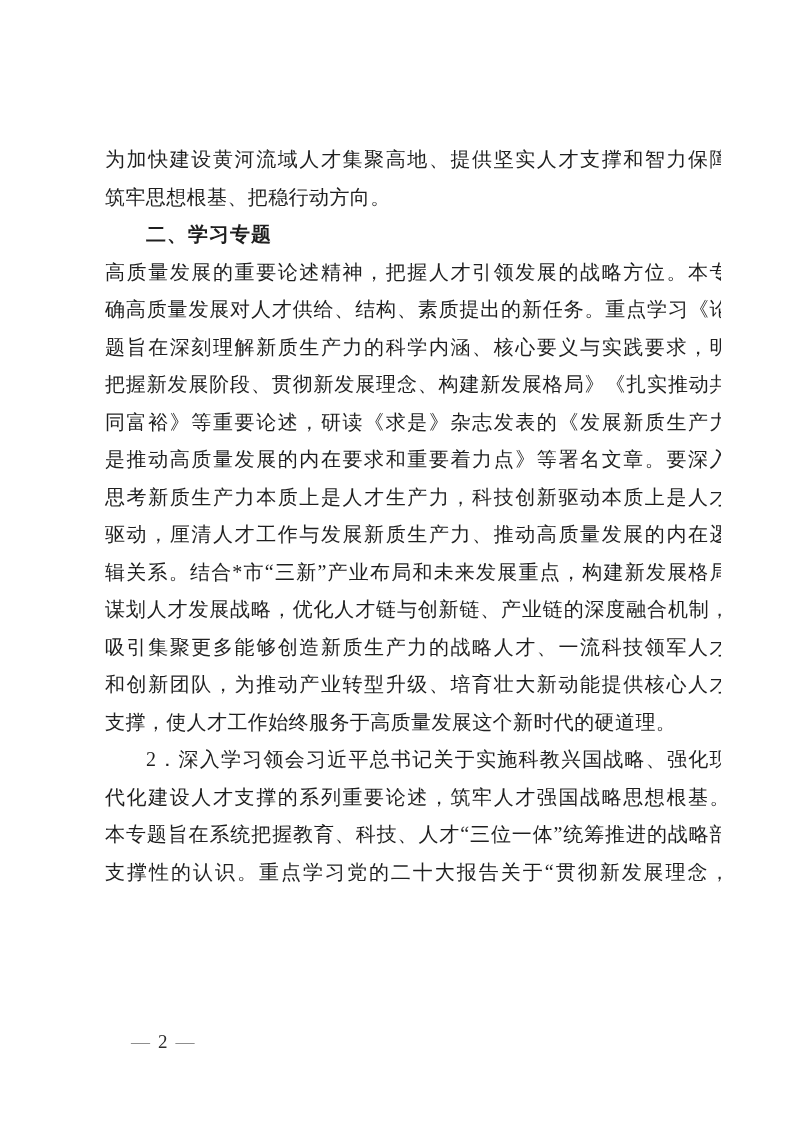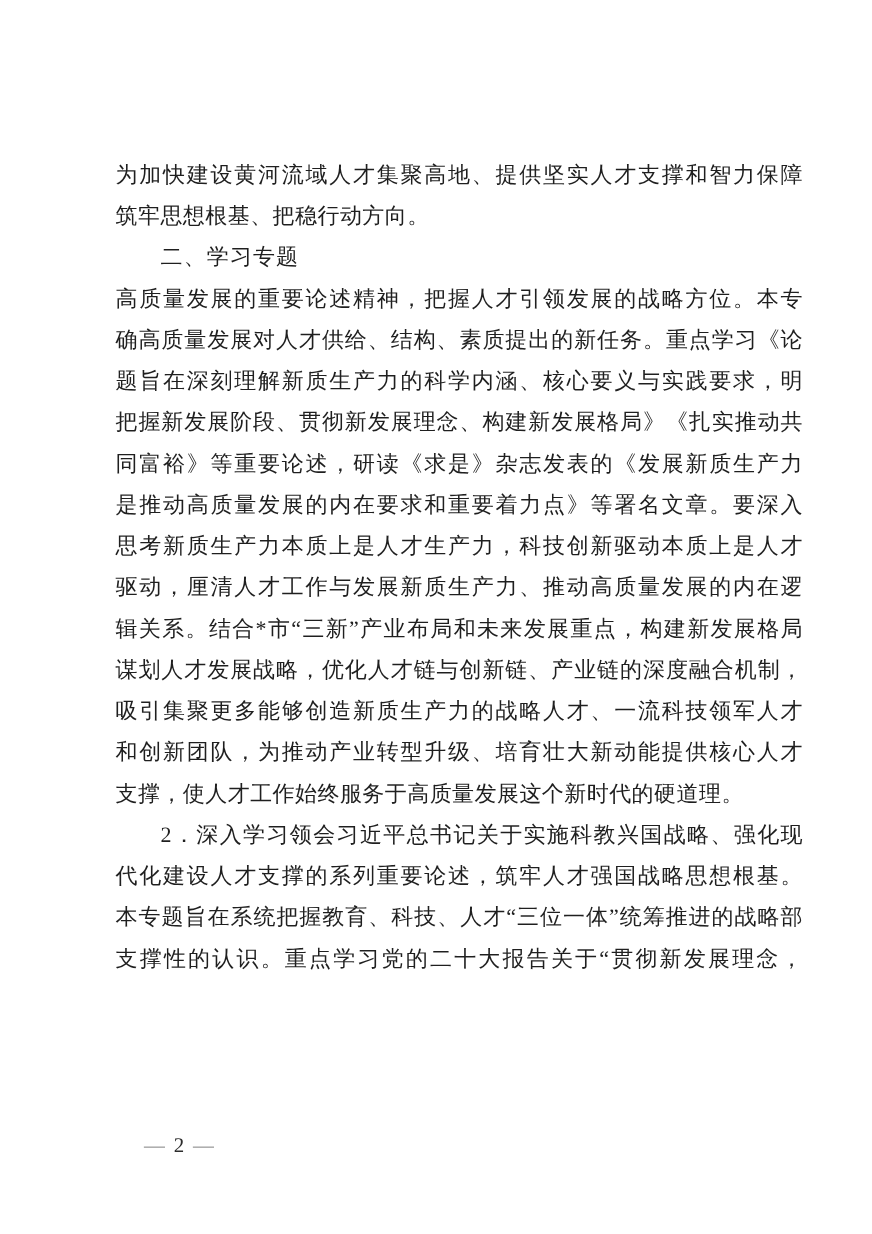--- a/index.html
+++ b/index.html
@@ -8,21 +8,20 @@
     background: #ffffff;
   }
   .page {
     position: relative;
     width: 721px;
     height: 1122px;
     background: #ffffff;
     overflow: hidden;
     font-family: "Liberation Serif", "DejaVu Serif", serif;
     color: #1f1f1f;
-    padding-left: 20px;
   }
   .content {
     position: absolute;
     left: 105px;
     top: 141px;
     width: 625px;
   }
   .doc-line {
     font-size: 20px;
     line-height: 37.5px;
@@ -34,21 +33,21 @@
     white-space: normal;
     text-align: justify;
     text-align-last: justify;
     text-justify: distribute;
   }
   .doc-line.indent {
     text-indent: 41px;
   }
   .doc-line.heading-line {
     font-family: "Liberation Sans", "DejaVu Sans", sans-serif;
-    font-weight: 400;
+    font-weight: 700;
     letter-spacing: 1px;
   }
   .footer {
     position: absolute;
     left: 131px;
     top: 1030px;
     font-size: 19px;
     line-height: 24px;
     color: #3a3a3a;
     letter-spacing: 2px;

